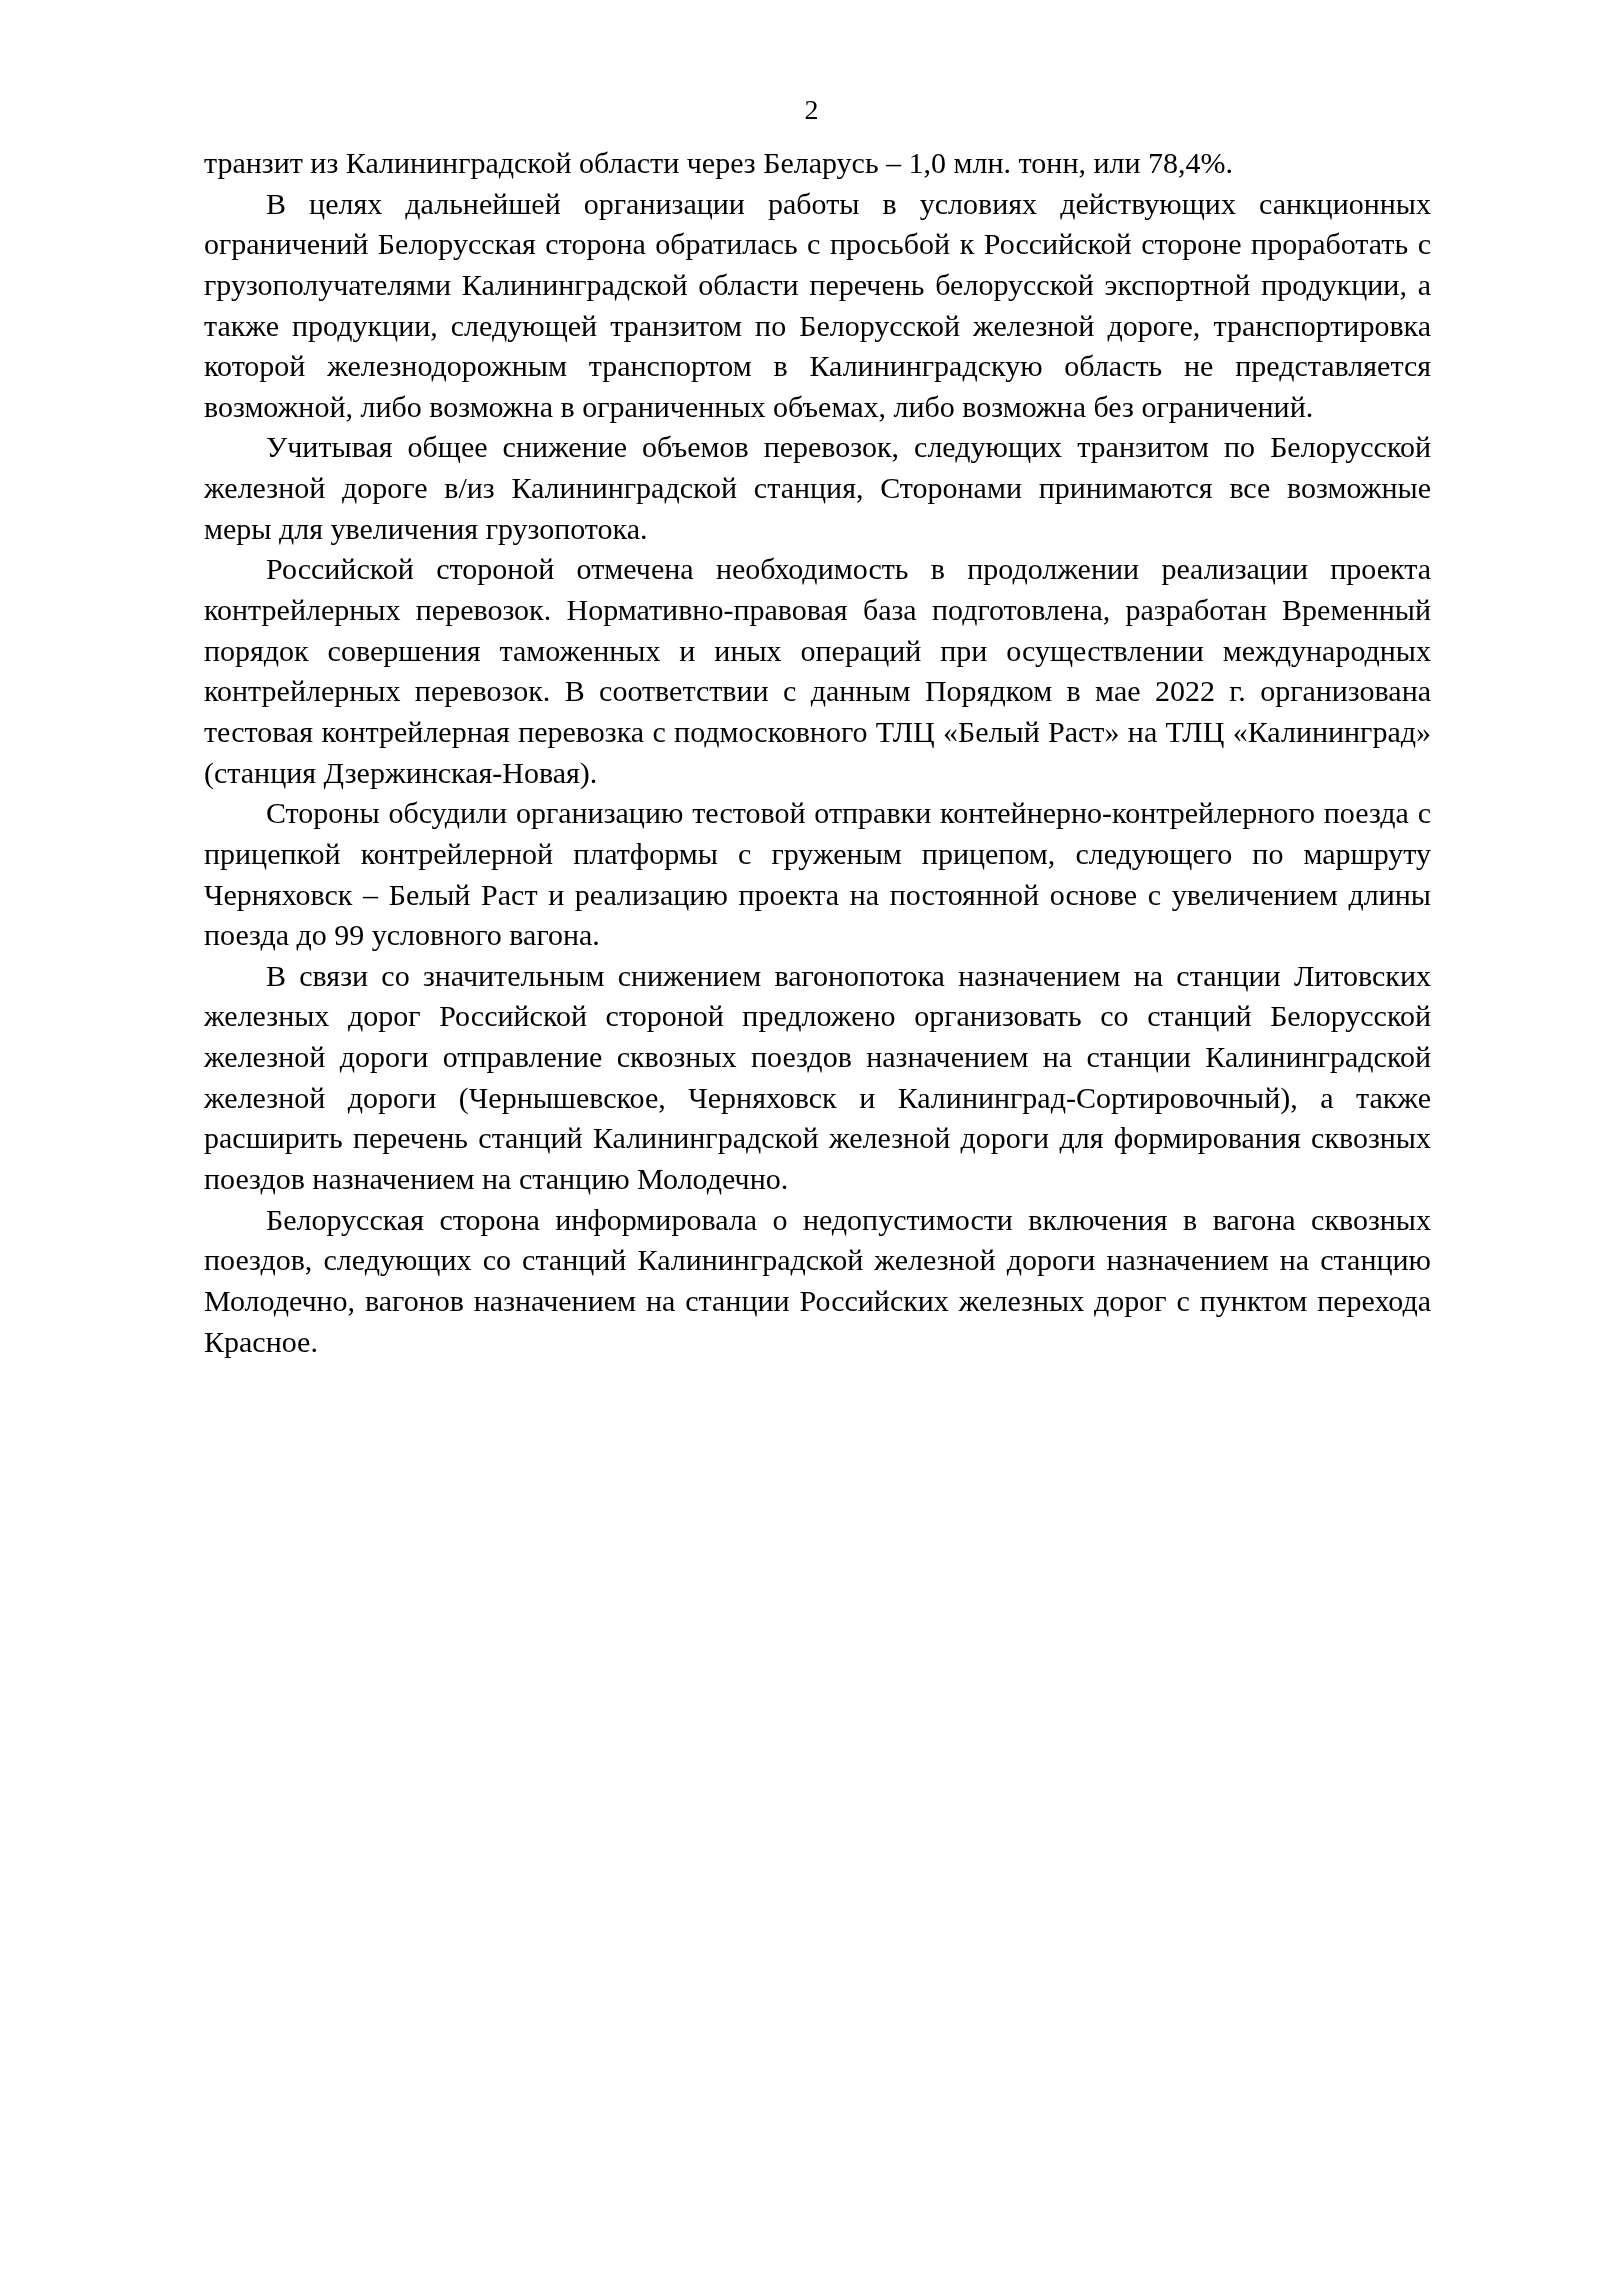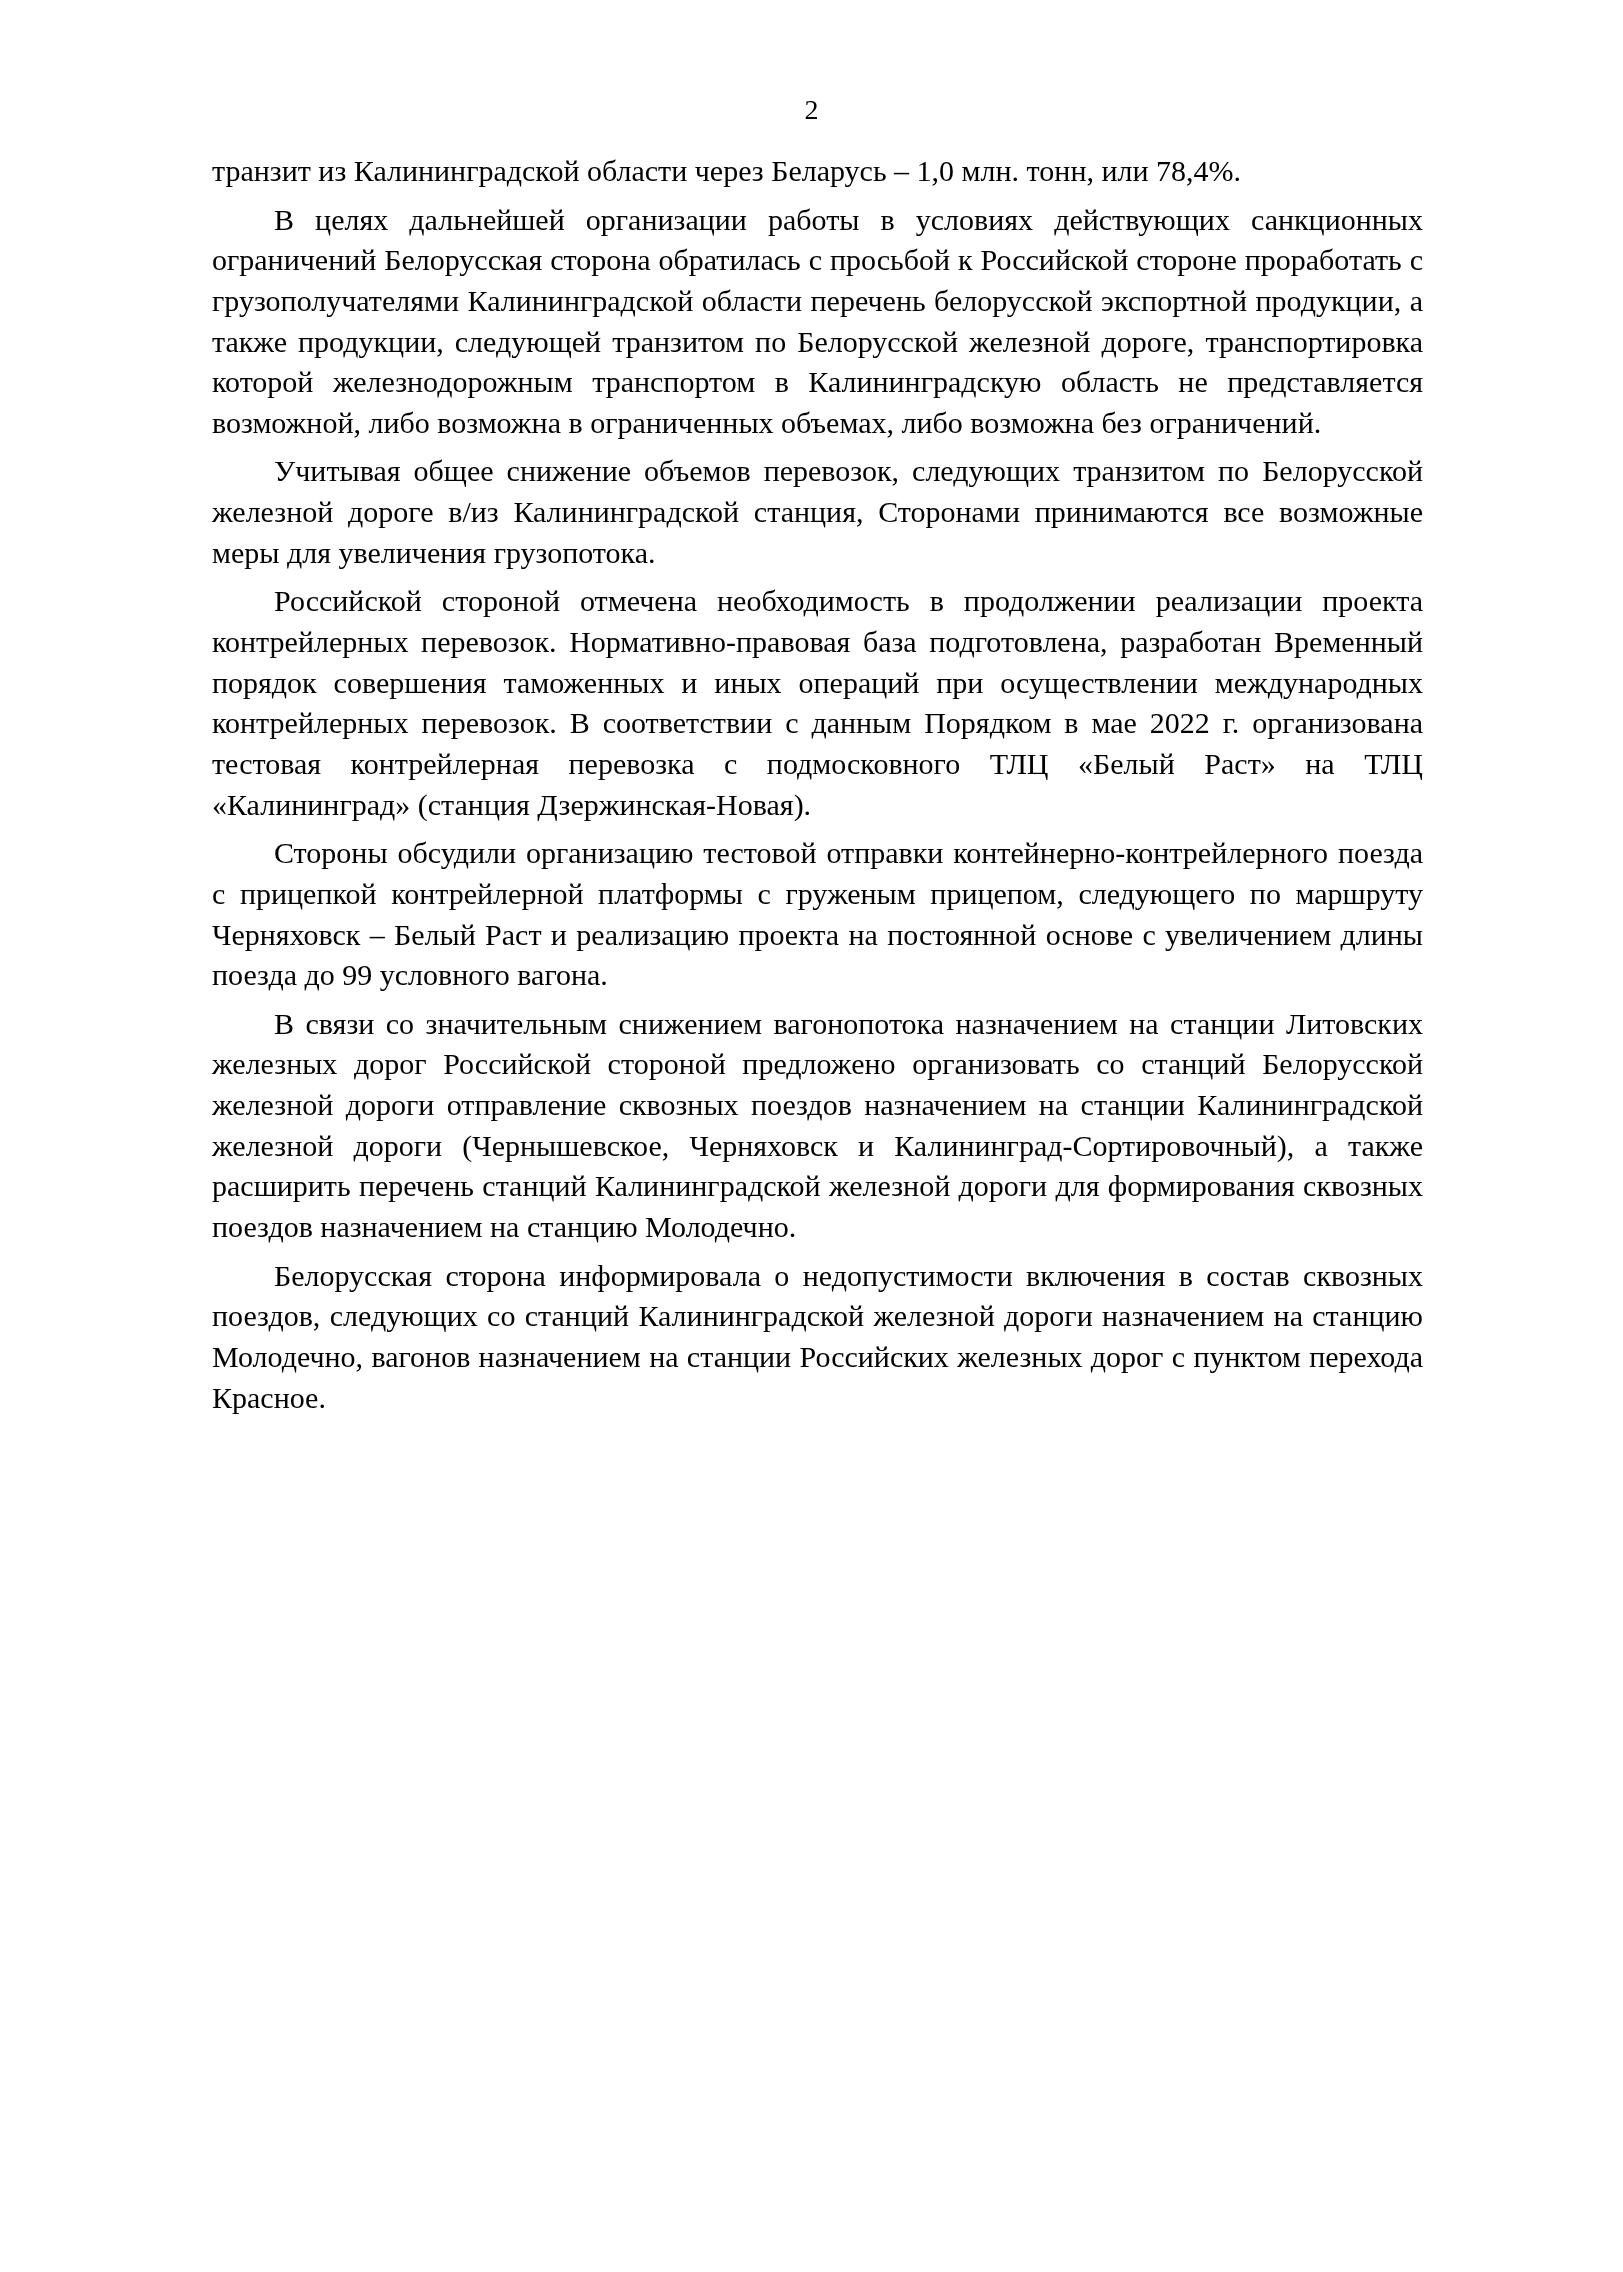--- a/index.html
+++ b/index.html
@@ -37,21 +37,21 @@
     top: 143px;
     left: 204px;
     width: 1227px;
     font-size: 30px;
     line-height: 1.355;
     text-align: justify;
     text-justify: inter-word;
     hyphens: none;
   }
   .body-text p {
-    margin: 8px;
+    margin: 0;
     text-indent: 62px;
     text-align: justify;
   }
   .body-text p.no-indent {
     text-indent: 0;
   }
   
 </style>
 </head>
 <body>
@@ -60,17 +60,17 @@
 
   <div class="page-number">2</div>
 
   <div class="body-text">
     <p class="no-indent">транзит из Калининградской области через Беларусь – 1,0 млн. тонн, или 78,4%.</p>
     <p>В целях дальнейшей организации работы в условиях действующих санкционных ограничений Белорусская сторона обратилась с просьбой к Российской стороне проработать с грузополучателями Калининградской области перечень белорусской экспортной продукции, а также продукции, следующей транзитом по Белорусской железной дороге, транспортировка которой железнодорожным транспортом в Калининградскую область не представляется возможной, либо возможна в ограниченных объемах, либо возможна без ограничений.</p>
     <p>Учитывая общее снижение объемов перевозок, следующих транзитом по Белорусской железной дороге в/из Калининградской станция, Сторонами принимаются все возможные меры для увеличения грузопотока.</p>
     <p>Российской стороной отмечена необходимость в продолжении реализации проекта контрейлерных перевозок. Нормативно-правовая база подготовлена, разработан Временный порядок совершения таможенных и иных операций при осуществлении международных контрейлерных перевозок. В соответствии с данным Порядком в мае 2022 г. организована тестовая контрейлерная перевозка с подмосковного ТЛЦ «Белый Раст» на ТЛЦ «Калининград» (станция Дзержинская-Новая).</p>
     <p>Стороны обсудили организацию тестовой отправки контейнерно-контрейлерного поезда с прицепкой контрейлерной платформы с груженым прицепом, следующего по маршруту Черняховск – Белый Раст и реализацию проекта на постоянной основе с увеличением длины поезда до 99 условного вагона.</p>
     <p>В связи со значительным снижением вагонопотока назначением на станции Литовских железных дорог Российской стороной предложено организовать со станций Белорусской железной дороги отправление сквозных поездов назначением на станции Калининградской железной дороги (Чернышевское, Черняховск и Калининград-Сортировочный), а также расширить перечень станций Калининградской железной дороги для формирования сквозных поездов назначением на станцию Молодечно.</p>
-    <p>Белорусская сторона информировала о недопустимости включения в состав сквозных поездов, следующих со станций Калининградской железной дороги назначением на станцию Молодечно, вагонов назначением на станции Российских железных дорог с пунктом перехода Красное.</p>
+    <p>Белорусская сторона информировала о недопустимости включения в вагона сквозных поездов, следующих со станций Калининградской железной дороги назначением на станцию Молодечно, вагонов назначением на станции Российских железных дорог с пунктом перехода Красное.</p>
   </div>
 
 </div>
 
 
 </body></html>

